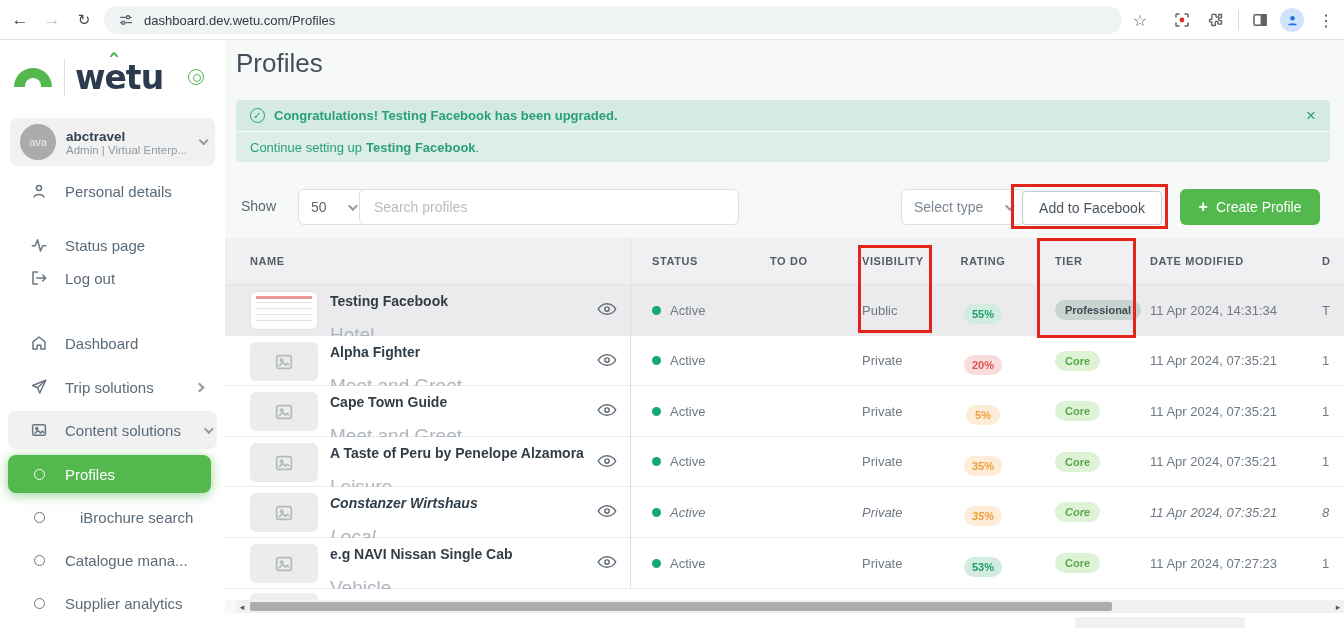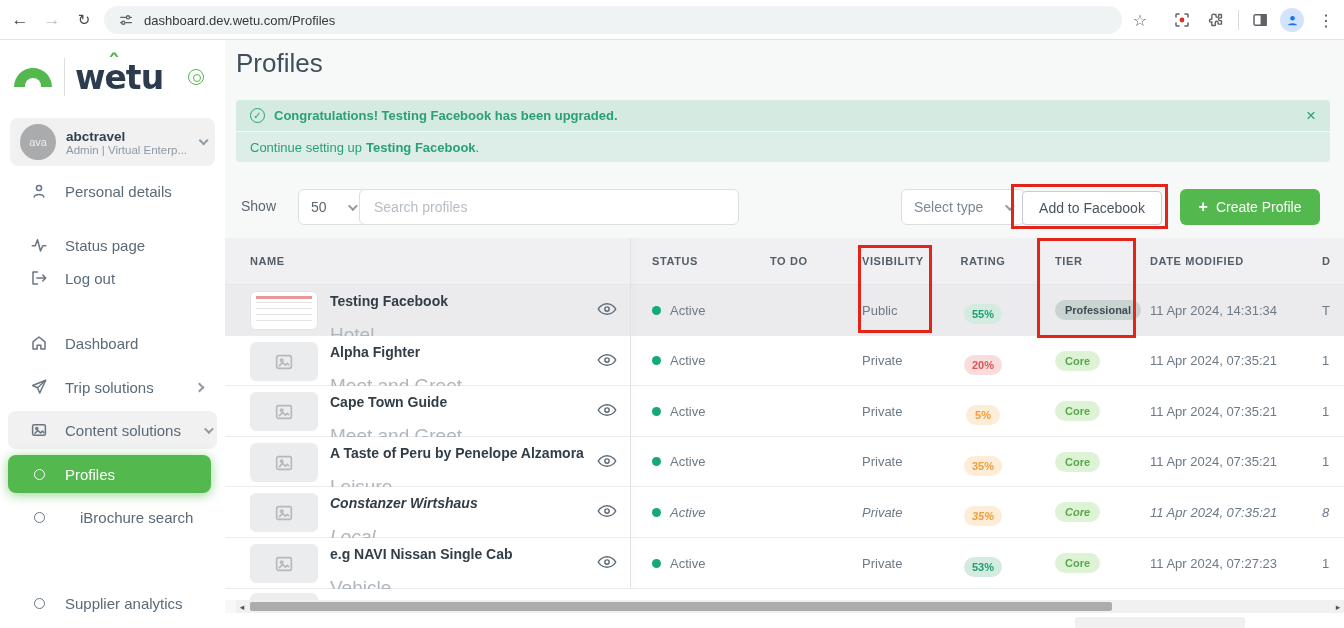--- a/index.html
+++ b/index.html
@@ -275,20 +275,26 @@
             <span class="o-ic"></span>
           </span>
         <span>Profiles</span>
       </div>
       <div class="s-item" id="si-ibrochure">
         <span class="s-ic">
             <span class="o-ic"></span>
           </span>
         <span>iBrochure search</span>
       </div>
+      <div class="s-item" id="si-catalogue">
+        <span class="s-ic">
+            <span class="o-ic"></span>
+          </span>
+        <span>Catalogue mana...</span>
+      </div>
       <div class="s-item" id="si-supplier">
         <span class="s-ic">
             <span class="o-ic"></span>
           </span>
         <span>Supplier analytics</span>
       </div>
     </aside>
 
     <main class="main">
       <h1 class="page-title">Profiles</h1>

